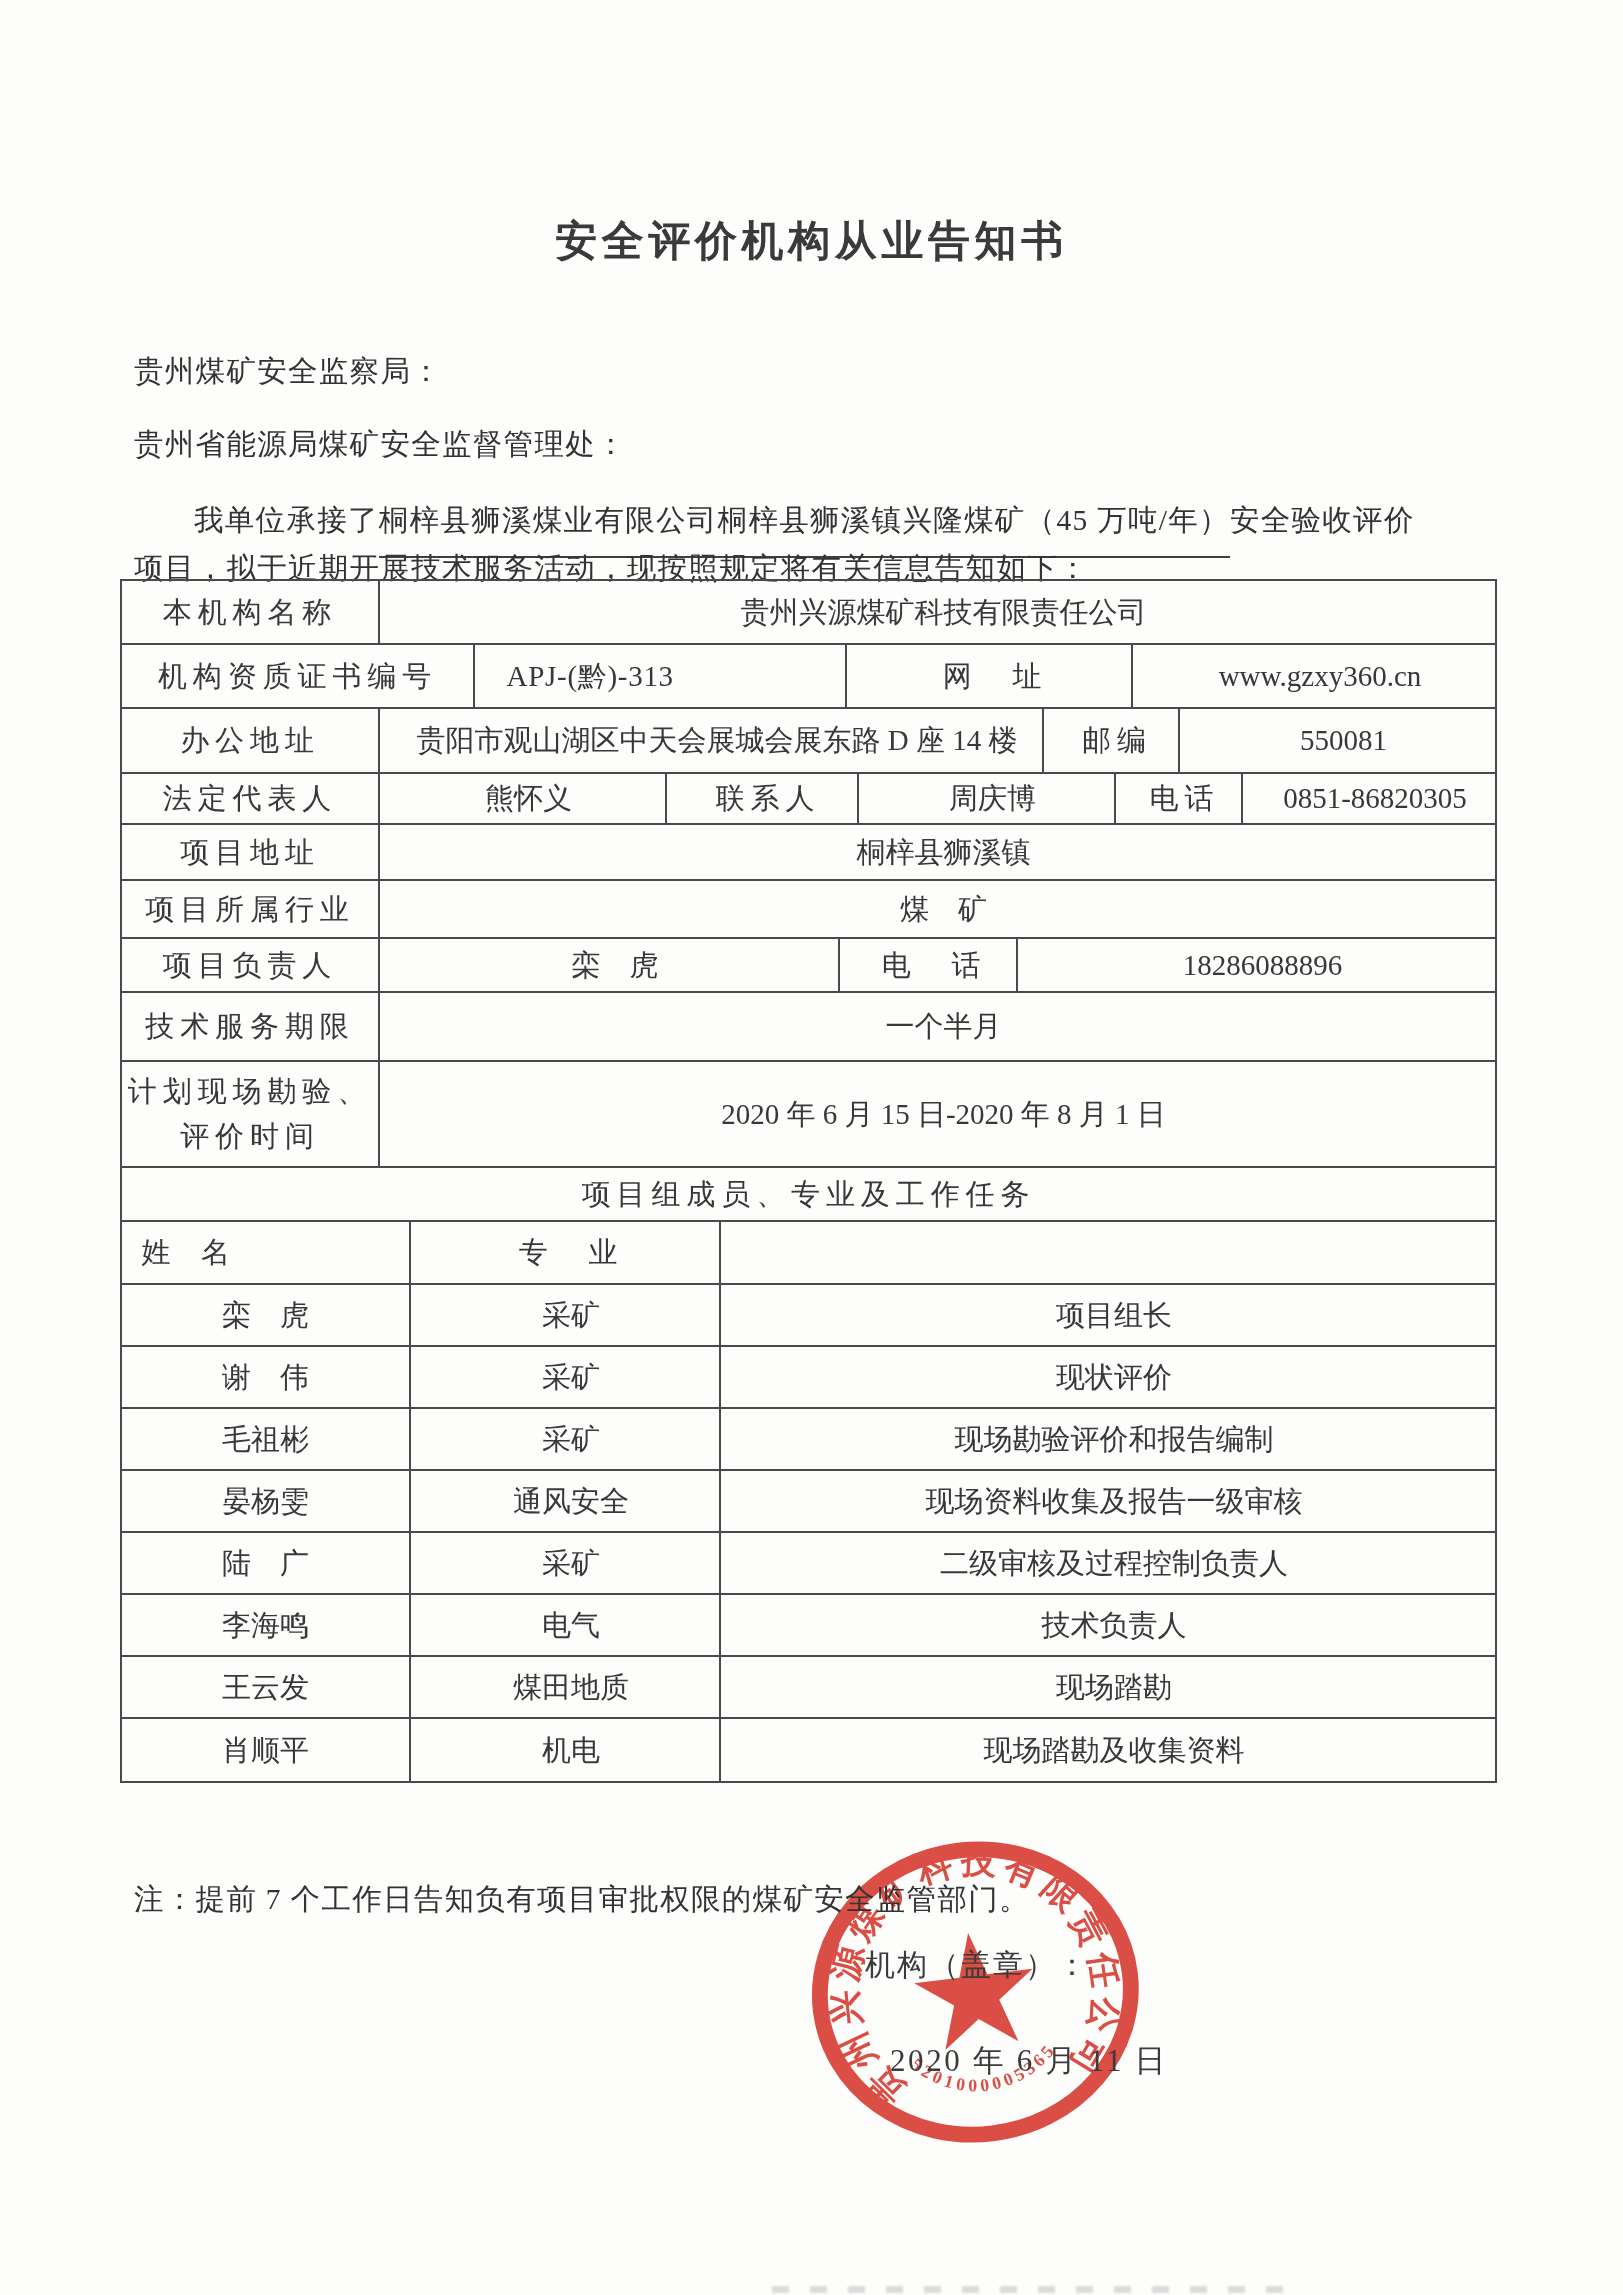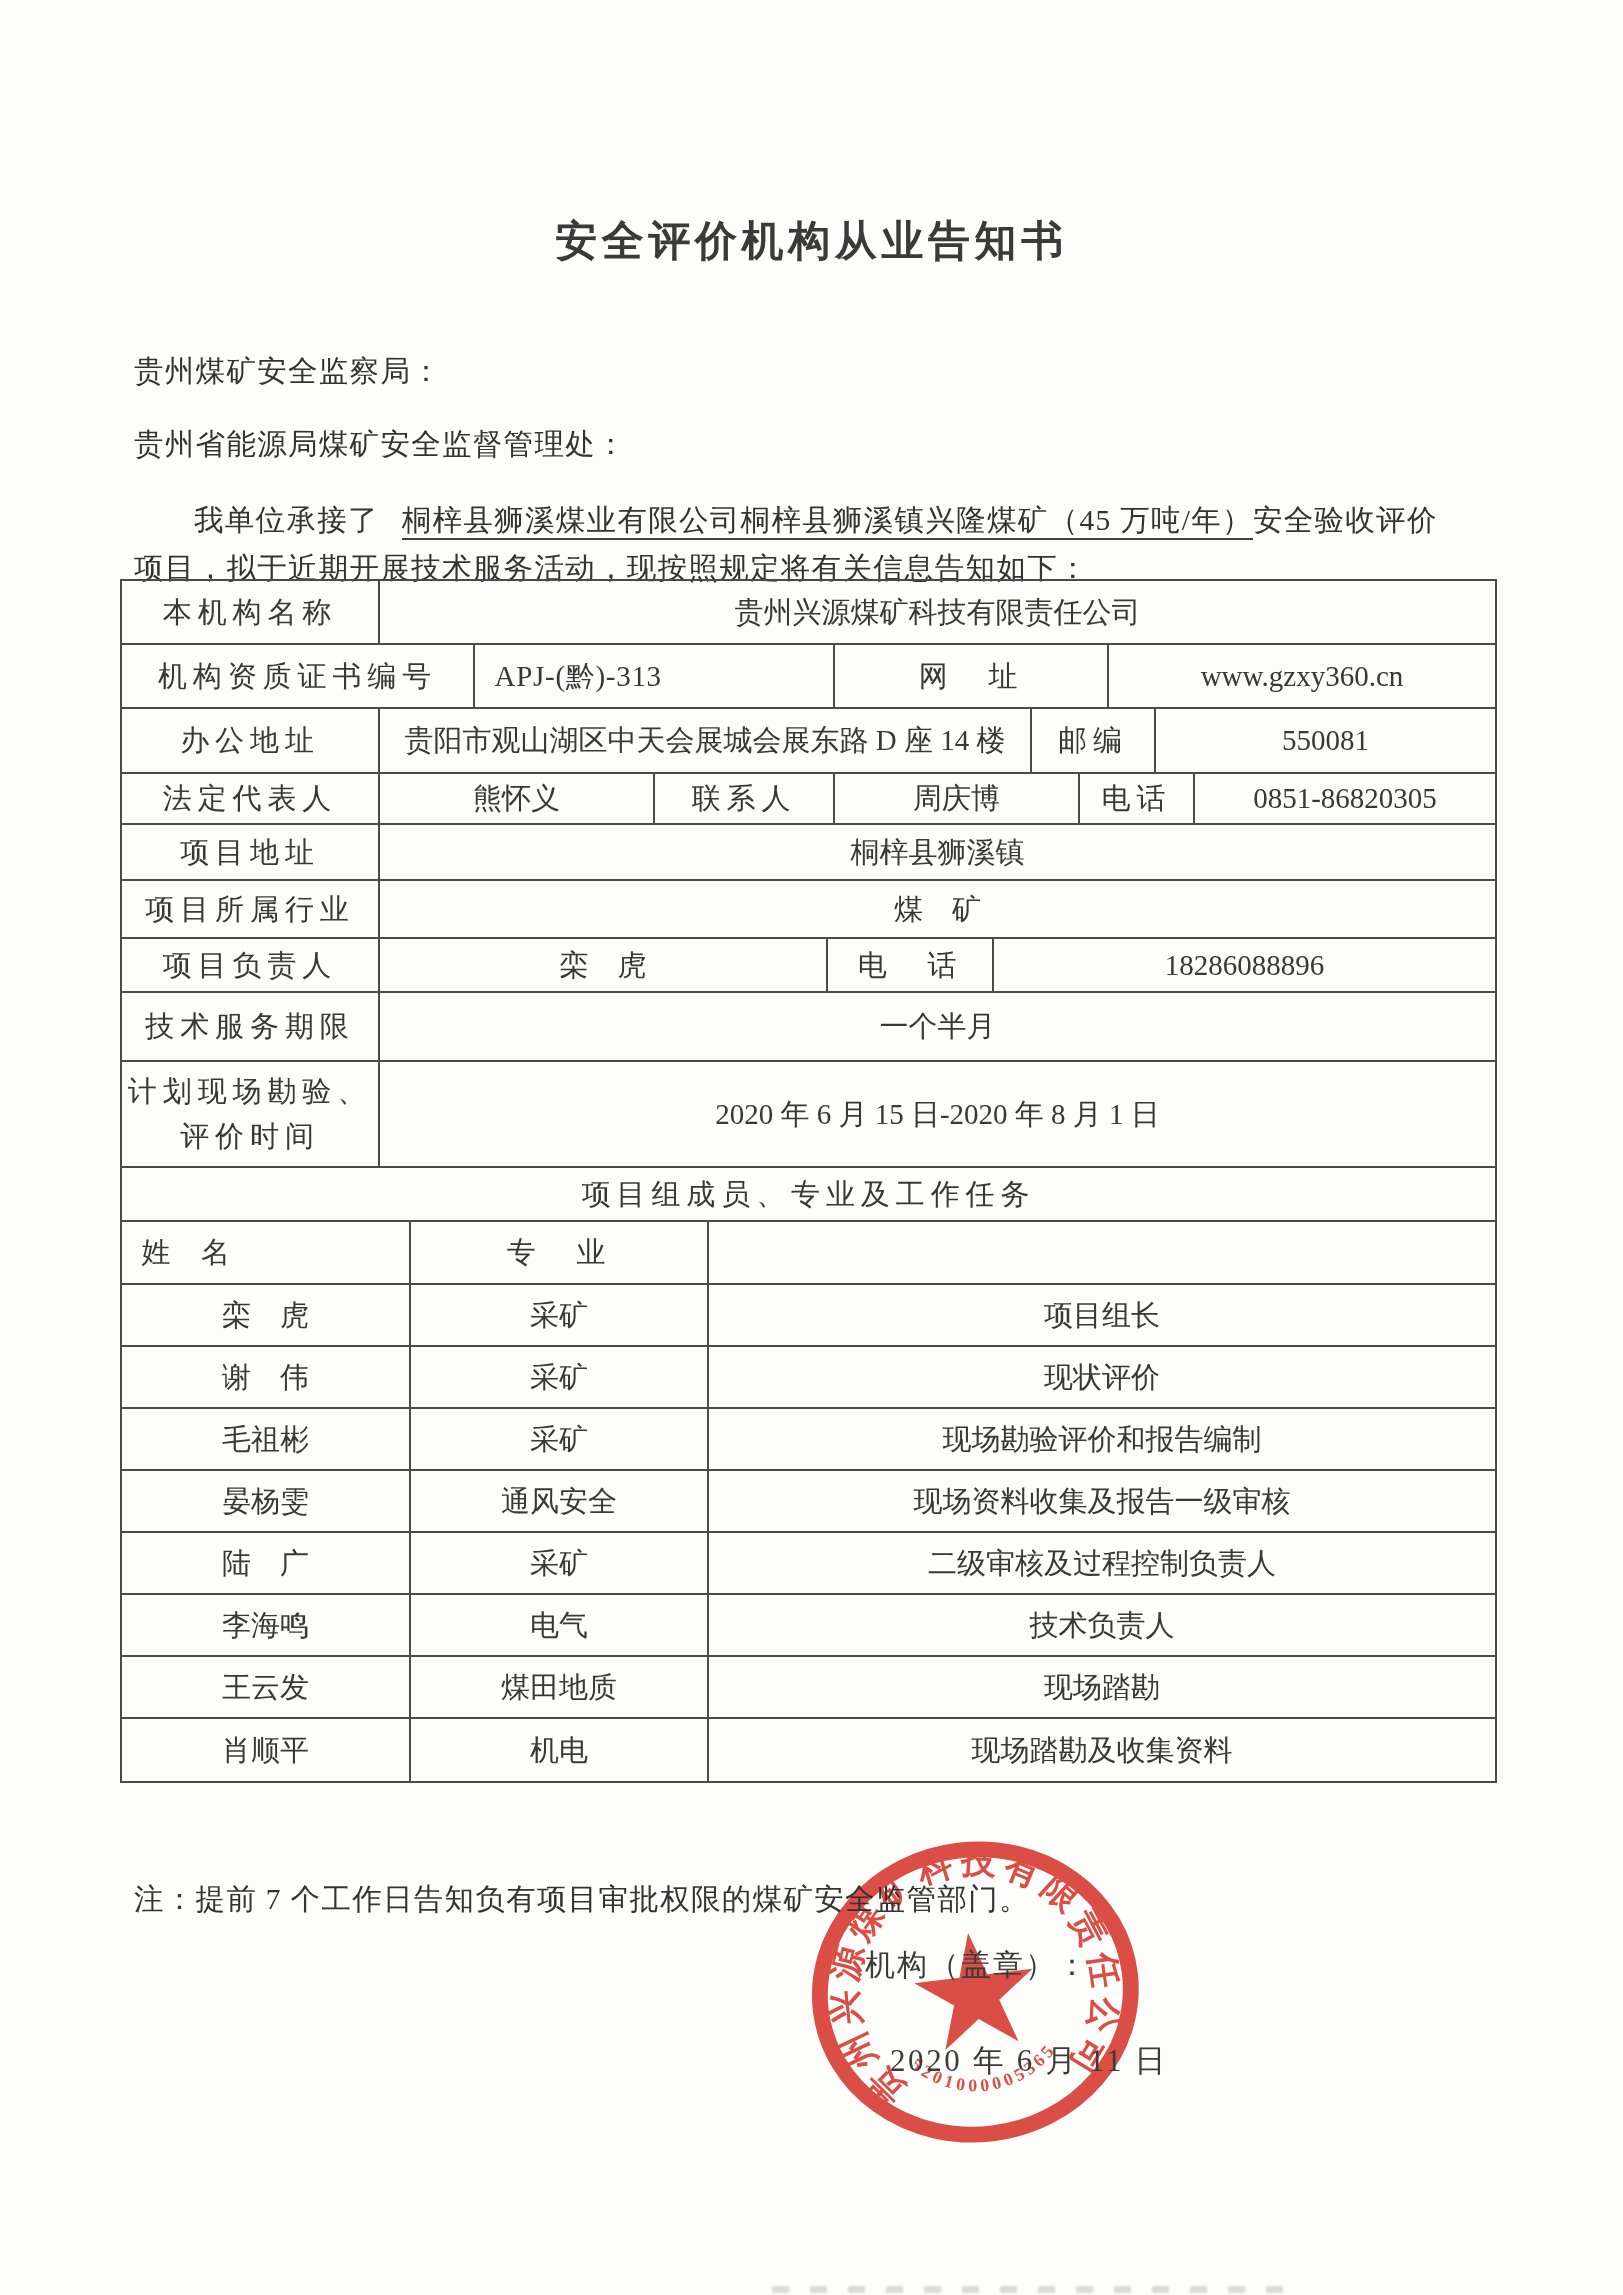--- a/index.html
+++ b/index.html
@@ -15,28 +15,28 @@
     font-size:42px;font-weight:bold;letter-spacing:4.6px;color:#3a3a3a;
   }
   .body-line{
     left:134px;font-size:29.5px;color:#333;letter-spacing:1.3px;white-space:nowrap;
   }
   #salutation-1{top:352px;}
   #salutation-2{top:425px;}
   #para-line-1{top:501px;text-indent:60px;width:1388px;white-space:normal;}
   #para-line-2{top:549px;}
   .u-seg{
-    border-bottom:2.6px solid #3f3f3f;padding-bottom:2px;margin-left:23px;
+    border-bottom:2.6px solid #3f3f3f;padding-bottom:20px;
   }
   
   #info-table{
     left:120px;top:579px;width:1377px;
     border:2px solid #4a4a4a;box-sizing:border-box;background:transparent;
   }
-  .trow{display:flex;box-sizing:border-box;border-bottom:2px solid #4a4a4a;}
+  .trow{display:flex;box-sizing:border-box;border-bottom:2px solid #4a4a4a;gap:12px;}
   .trow:last-child{border-bottom:none;}
   .tcell{
     box-sizing:border-box;border-right:2px solid #4a4a4a;
     display:flex;align-items:center;justify-content:center;
     text-align:center;font-size:29px;color:#383838;
     white-space:pre-line;line-height:1.55;overflow:hidden;
   }
   .tcell:last-child{border-right:none;flex:1 1 auto;}
   .tcell.lbl{letter-spacing:5.9px;}
   .tcell.left{justify-content:flex-start;text-align:left;padding-left:19.6px;letter-spacing:0.7px;}

